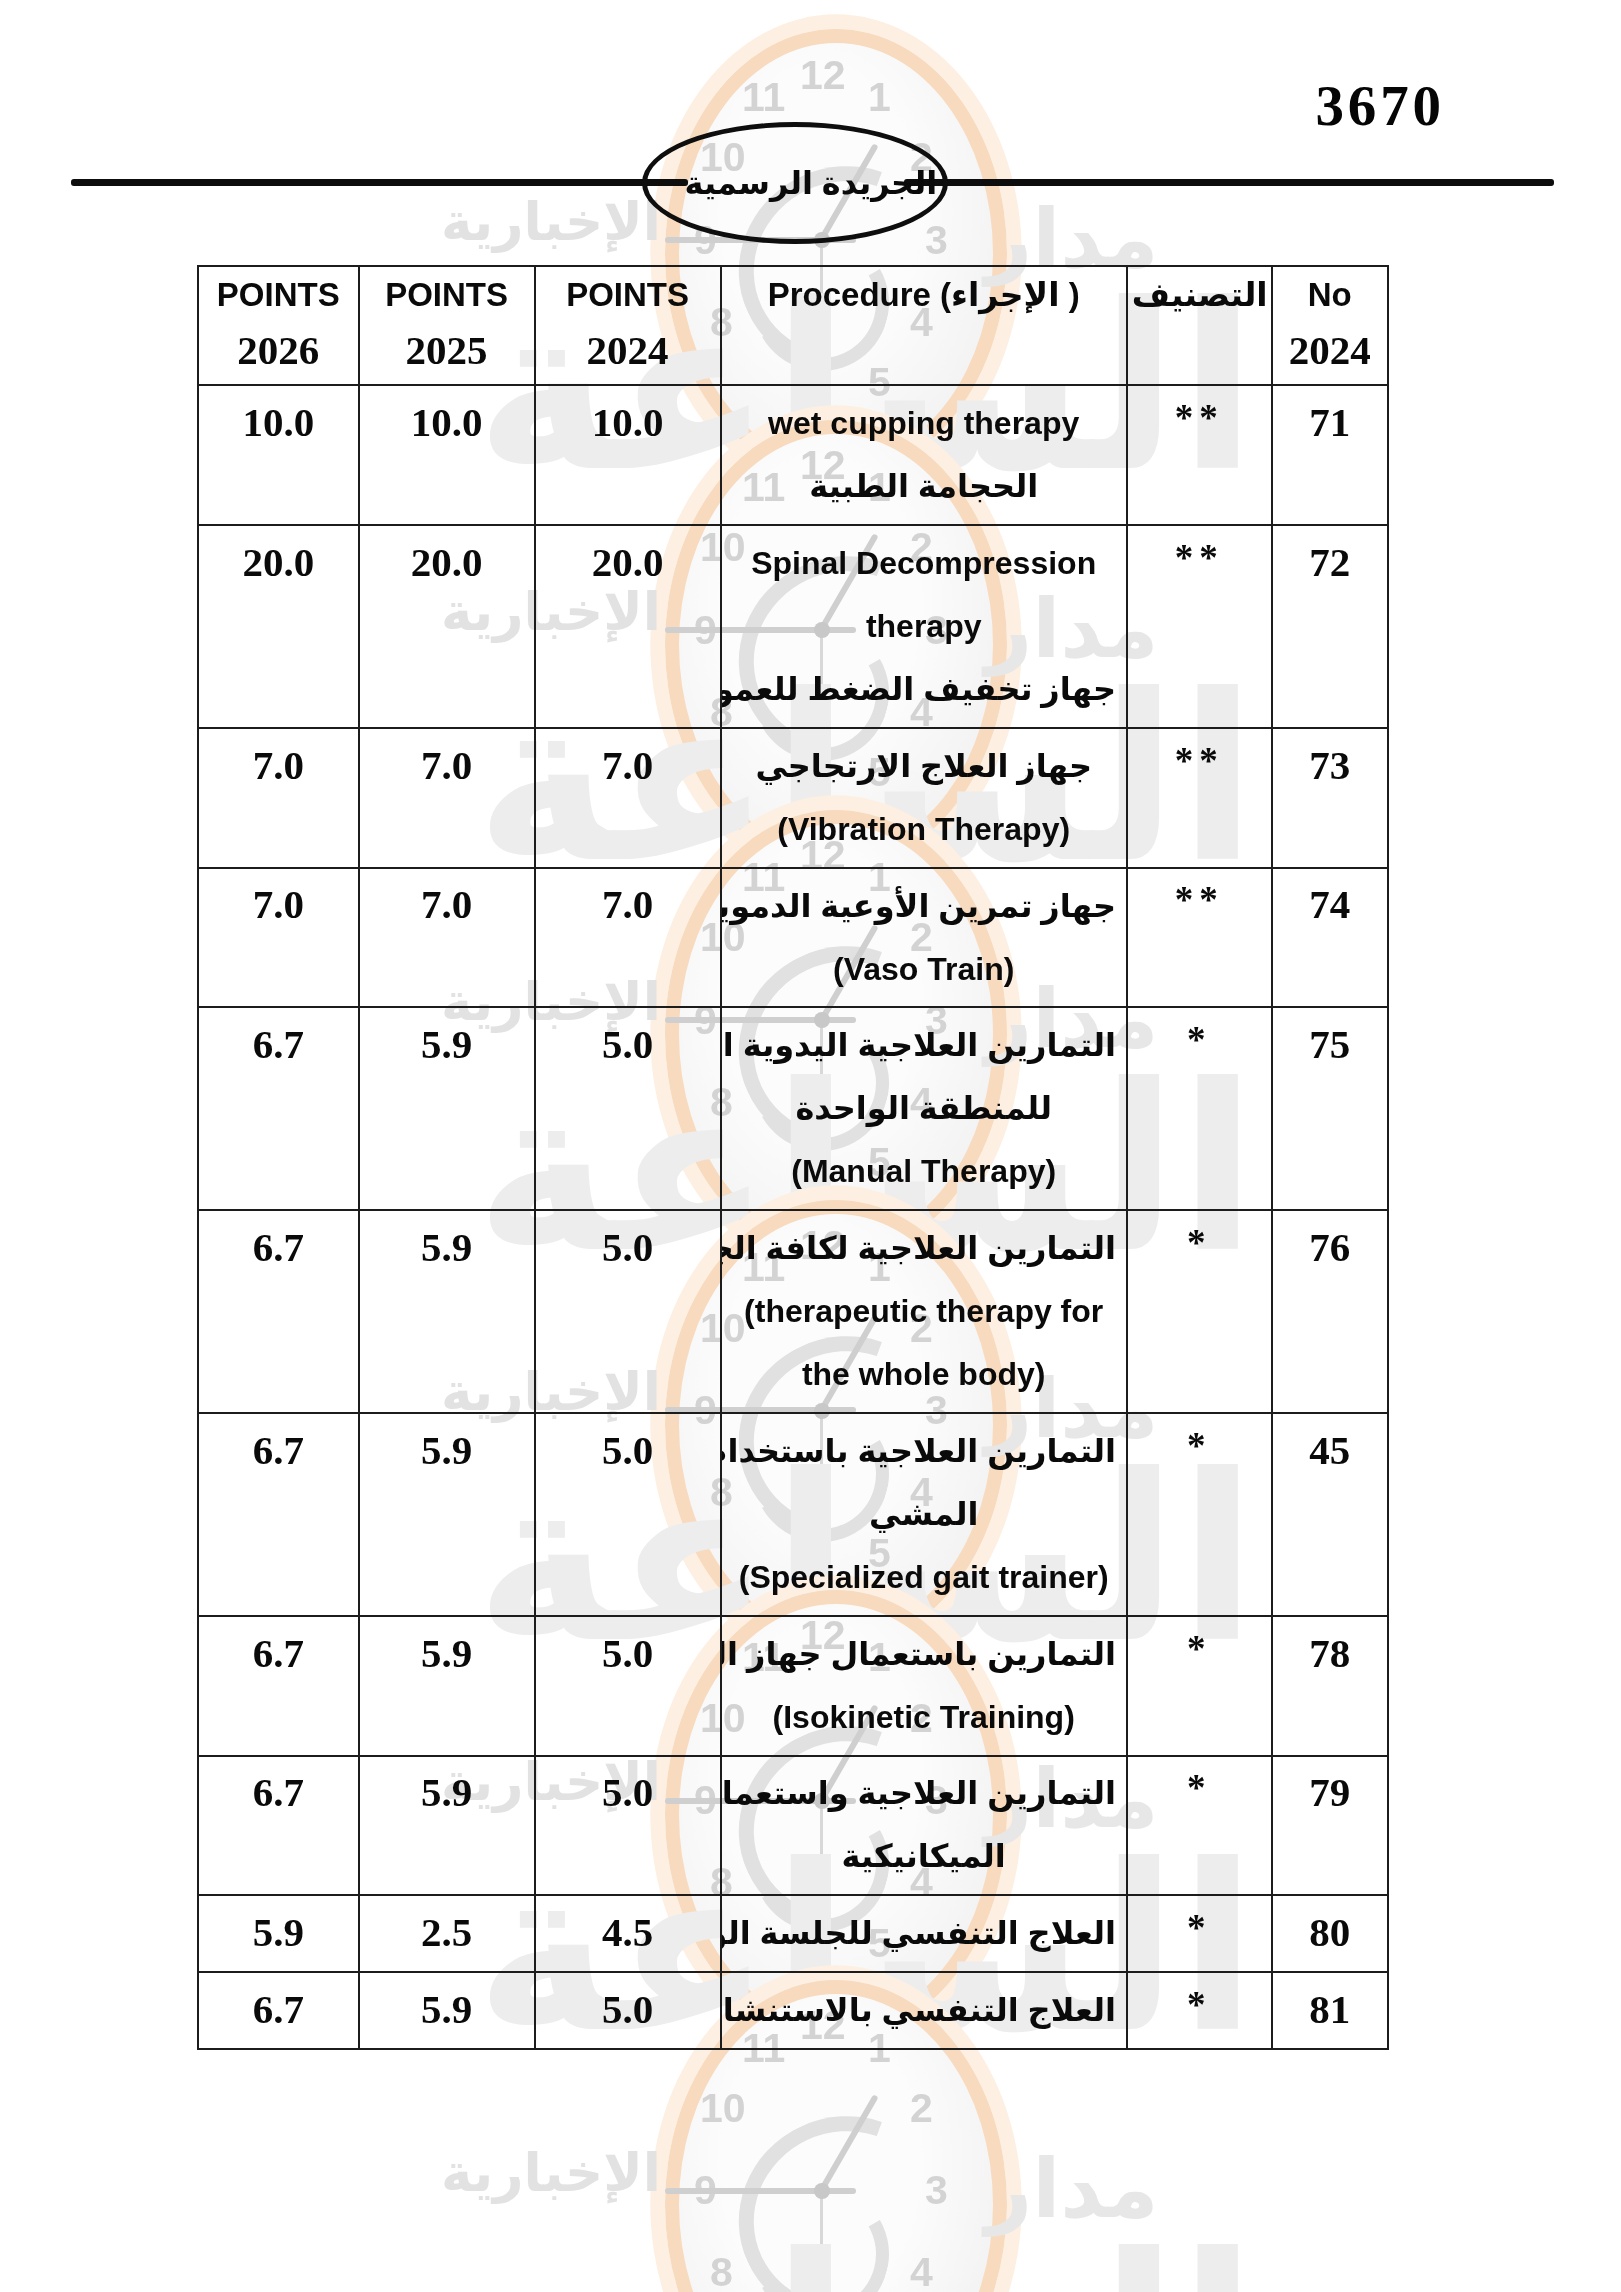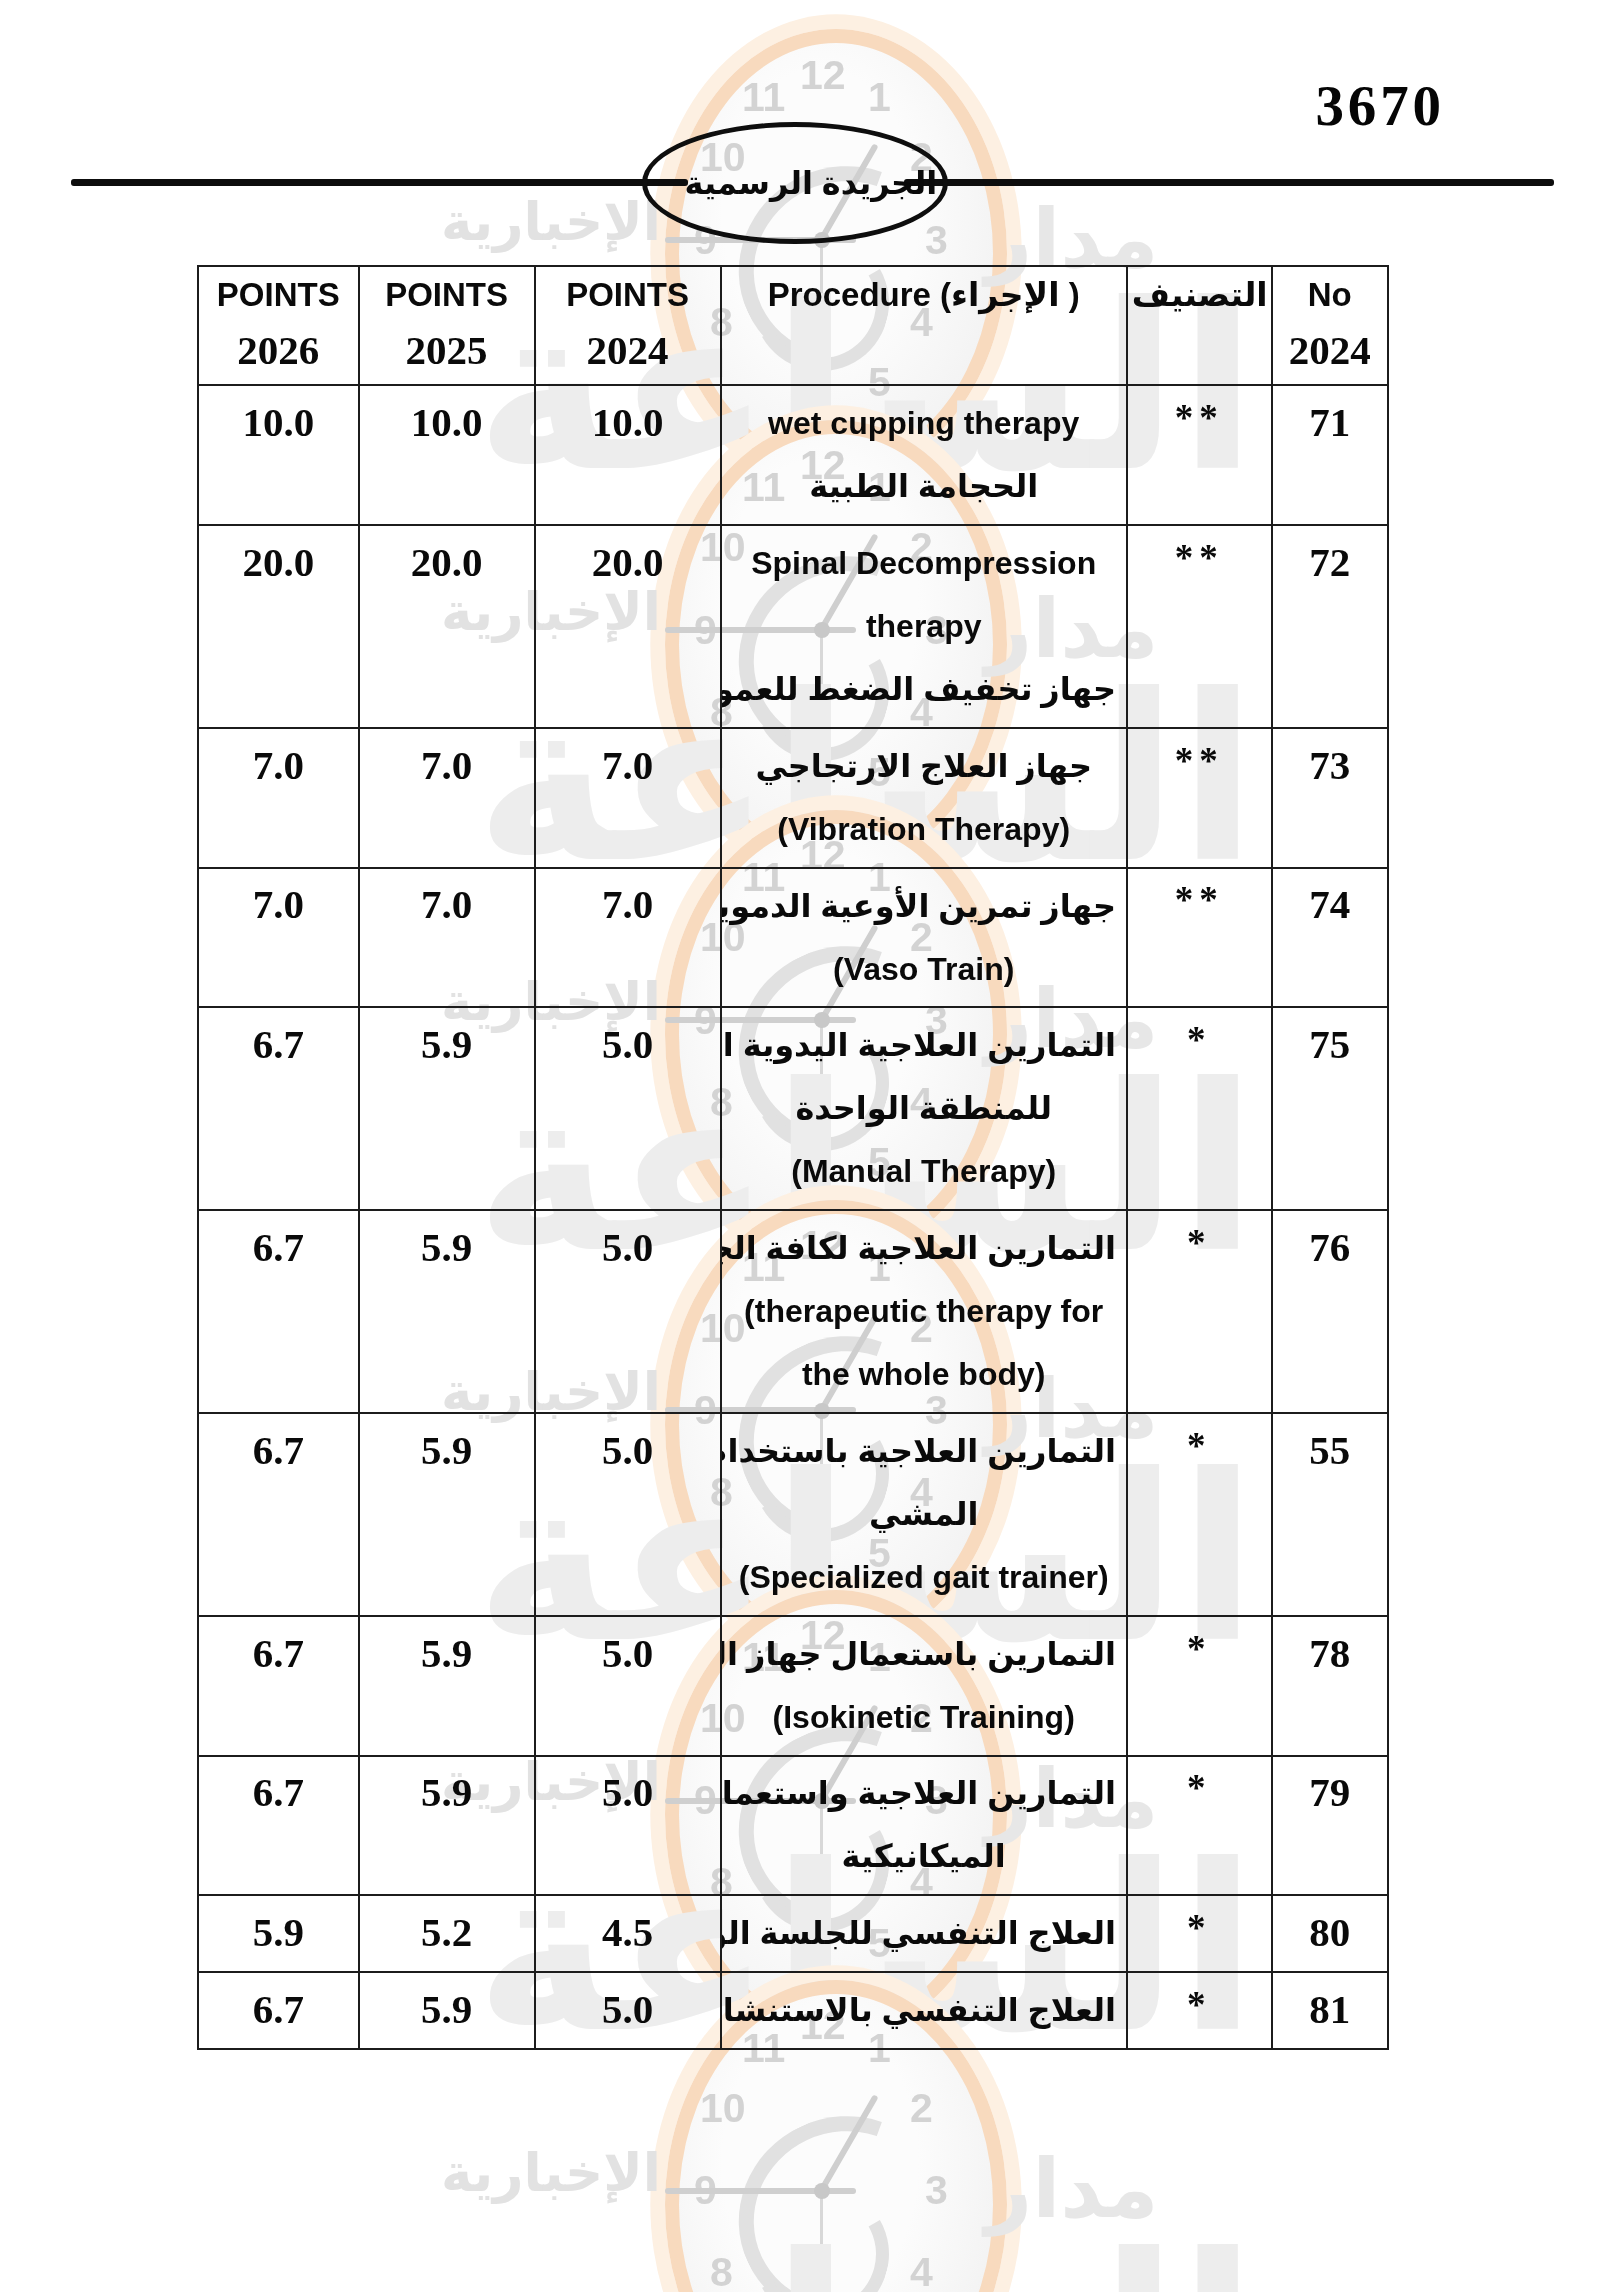--- a/index.html
+++ b/index.html
@@ -342,21 +342,21 @@
   <tr>
     <td class="pts">6.7</td>
     <td class="pts">5.9</td>
     <td class="pts">5.0</td>
     <td class="proc">
             <div class="proc-line" dir="auto">التمارين العلاجية باستخدام جهاز</div>
             <div class="proc-line" dir="auto">المشي</div>
             <div class="proc-line" dir="auto">(Specialized gait trainer)</div>
           </td>
     <td class="cls">*</td>
-    <td class="no">55</td>
+    <td class="no">45</td>
   </tr>
 
   <tr>
     <td class="pts">6.7</td>
     <td class="pts">5.9</td>
     <td class="pts">5.0</td>
     <td class="proc">
             <div class="proc-line" dir="auto">التمارين باستعمال جهاز القوة</div>
             <div class="proc-line" dir="auto">(Isokinetic Training)</div>
           </td>
@@ -371,21 +371,21 @@
     <td class="proc">
             <div class="proc-line" dir="auto">التمارين العلاجية واستعمال الأجهزة</div>
             <div class="proc-line" dir="auto">الميكانيكية</div>
           </td>
     <td class="cls">*</td>
     <td class="no">79</td>
   </tr>
 
   <tr>
     <td class="pts">5.9</td>
-    <td class="pts">5.2</td>
+    <td class="pts">2.5</td>
     <td class="pts">4.5</td>
     <td class="proc">
             <div class="proc-line" dir="auto">العلاج التنفسي للجلسة الواحدة</div>
           </td>
     <td class="cls">*</td>
     <td class="no">80</td>
   </tr>
 
   <tr>
     <td class="pts">6.7</td>

